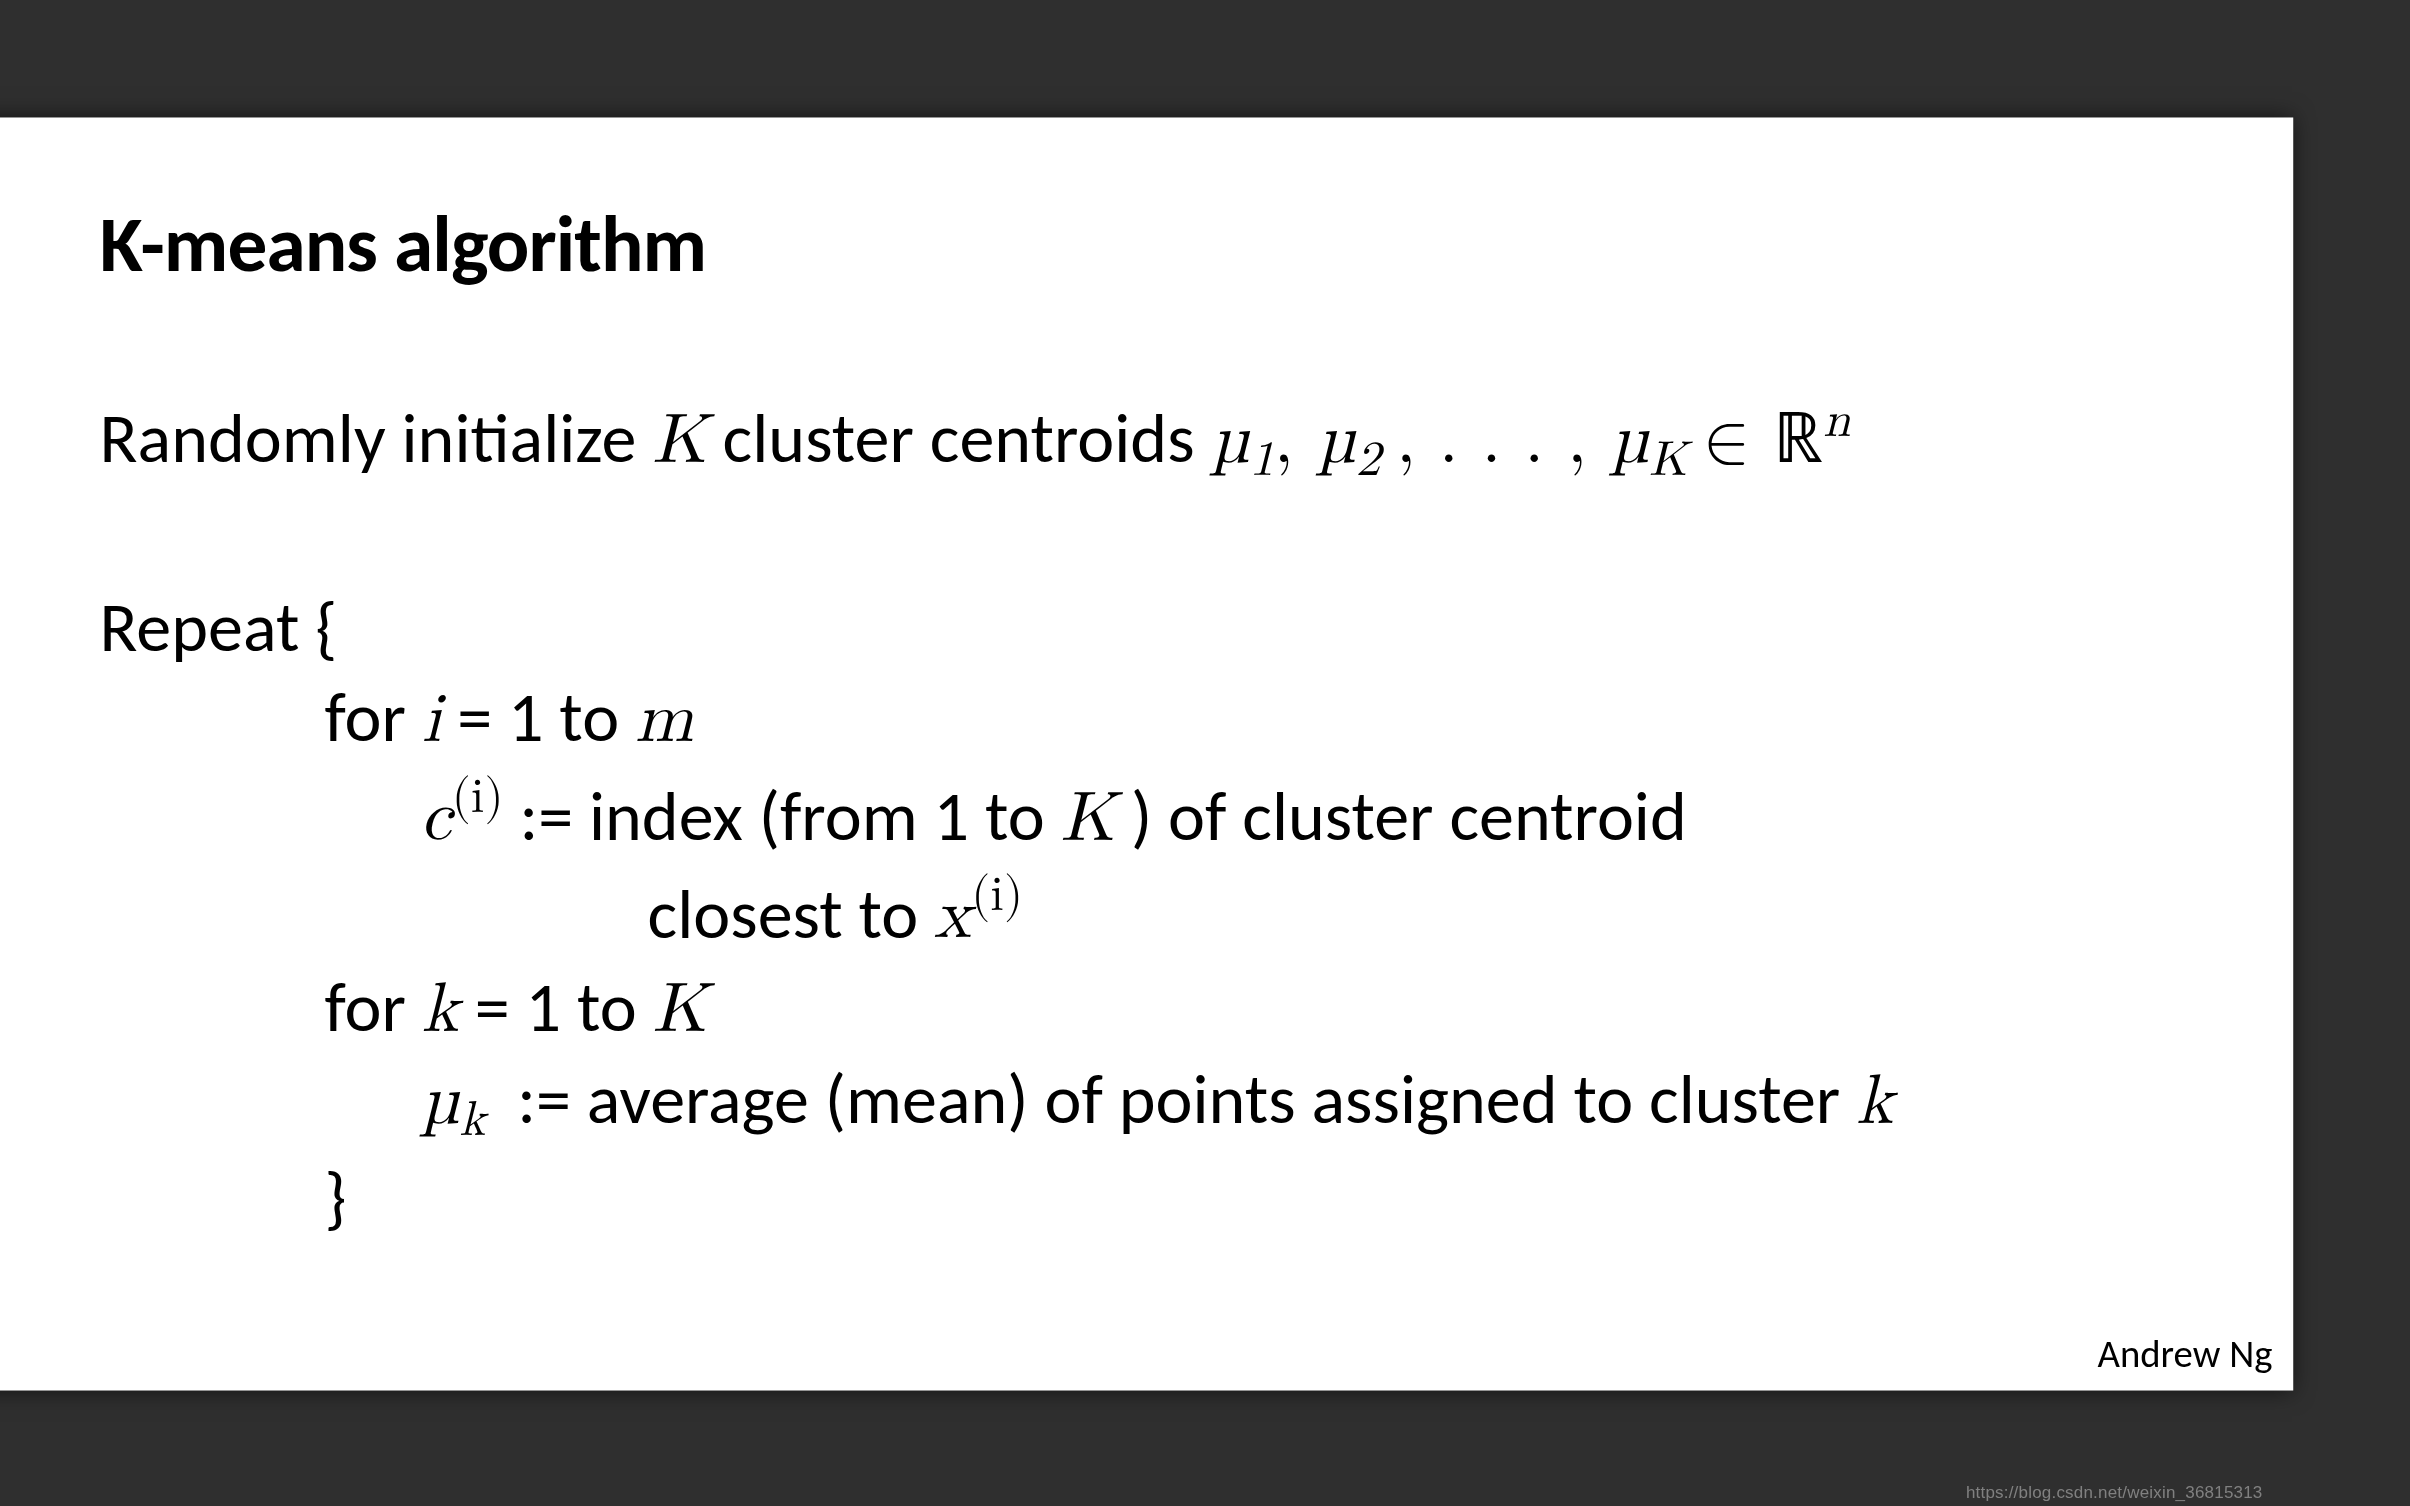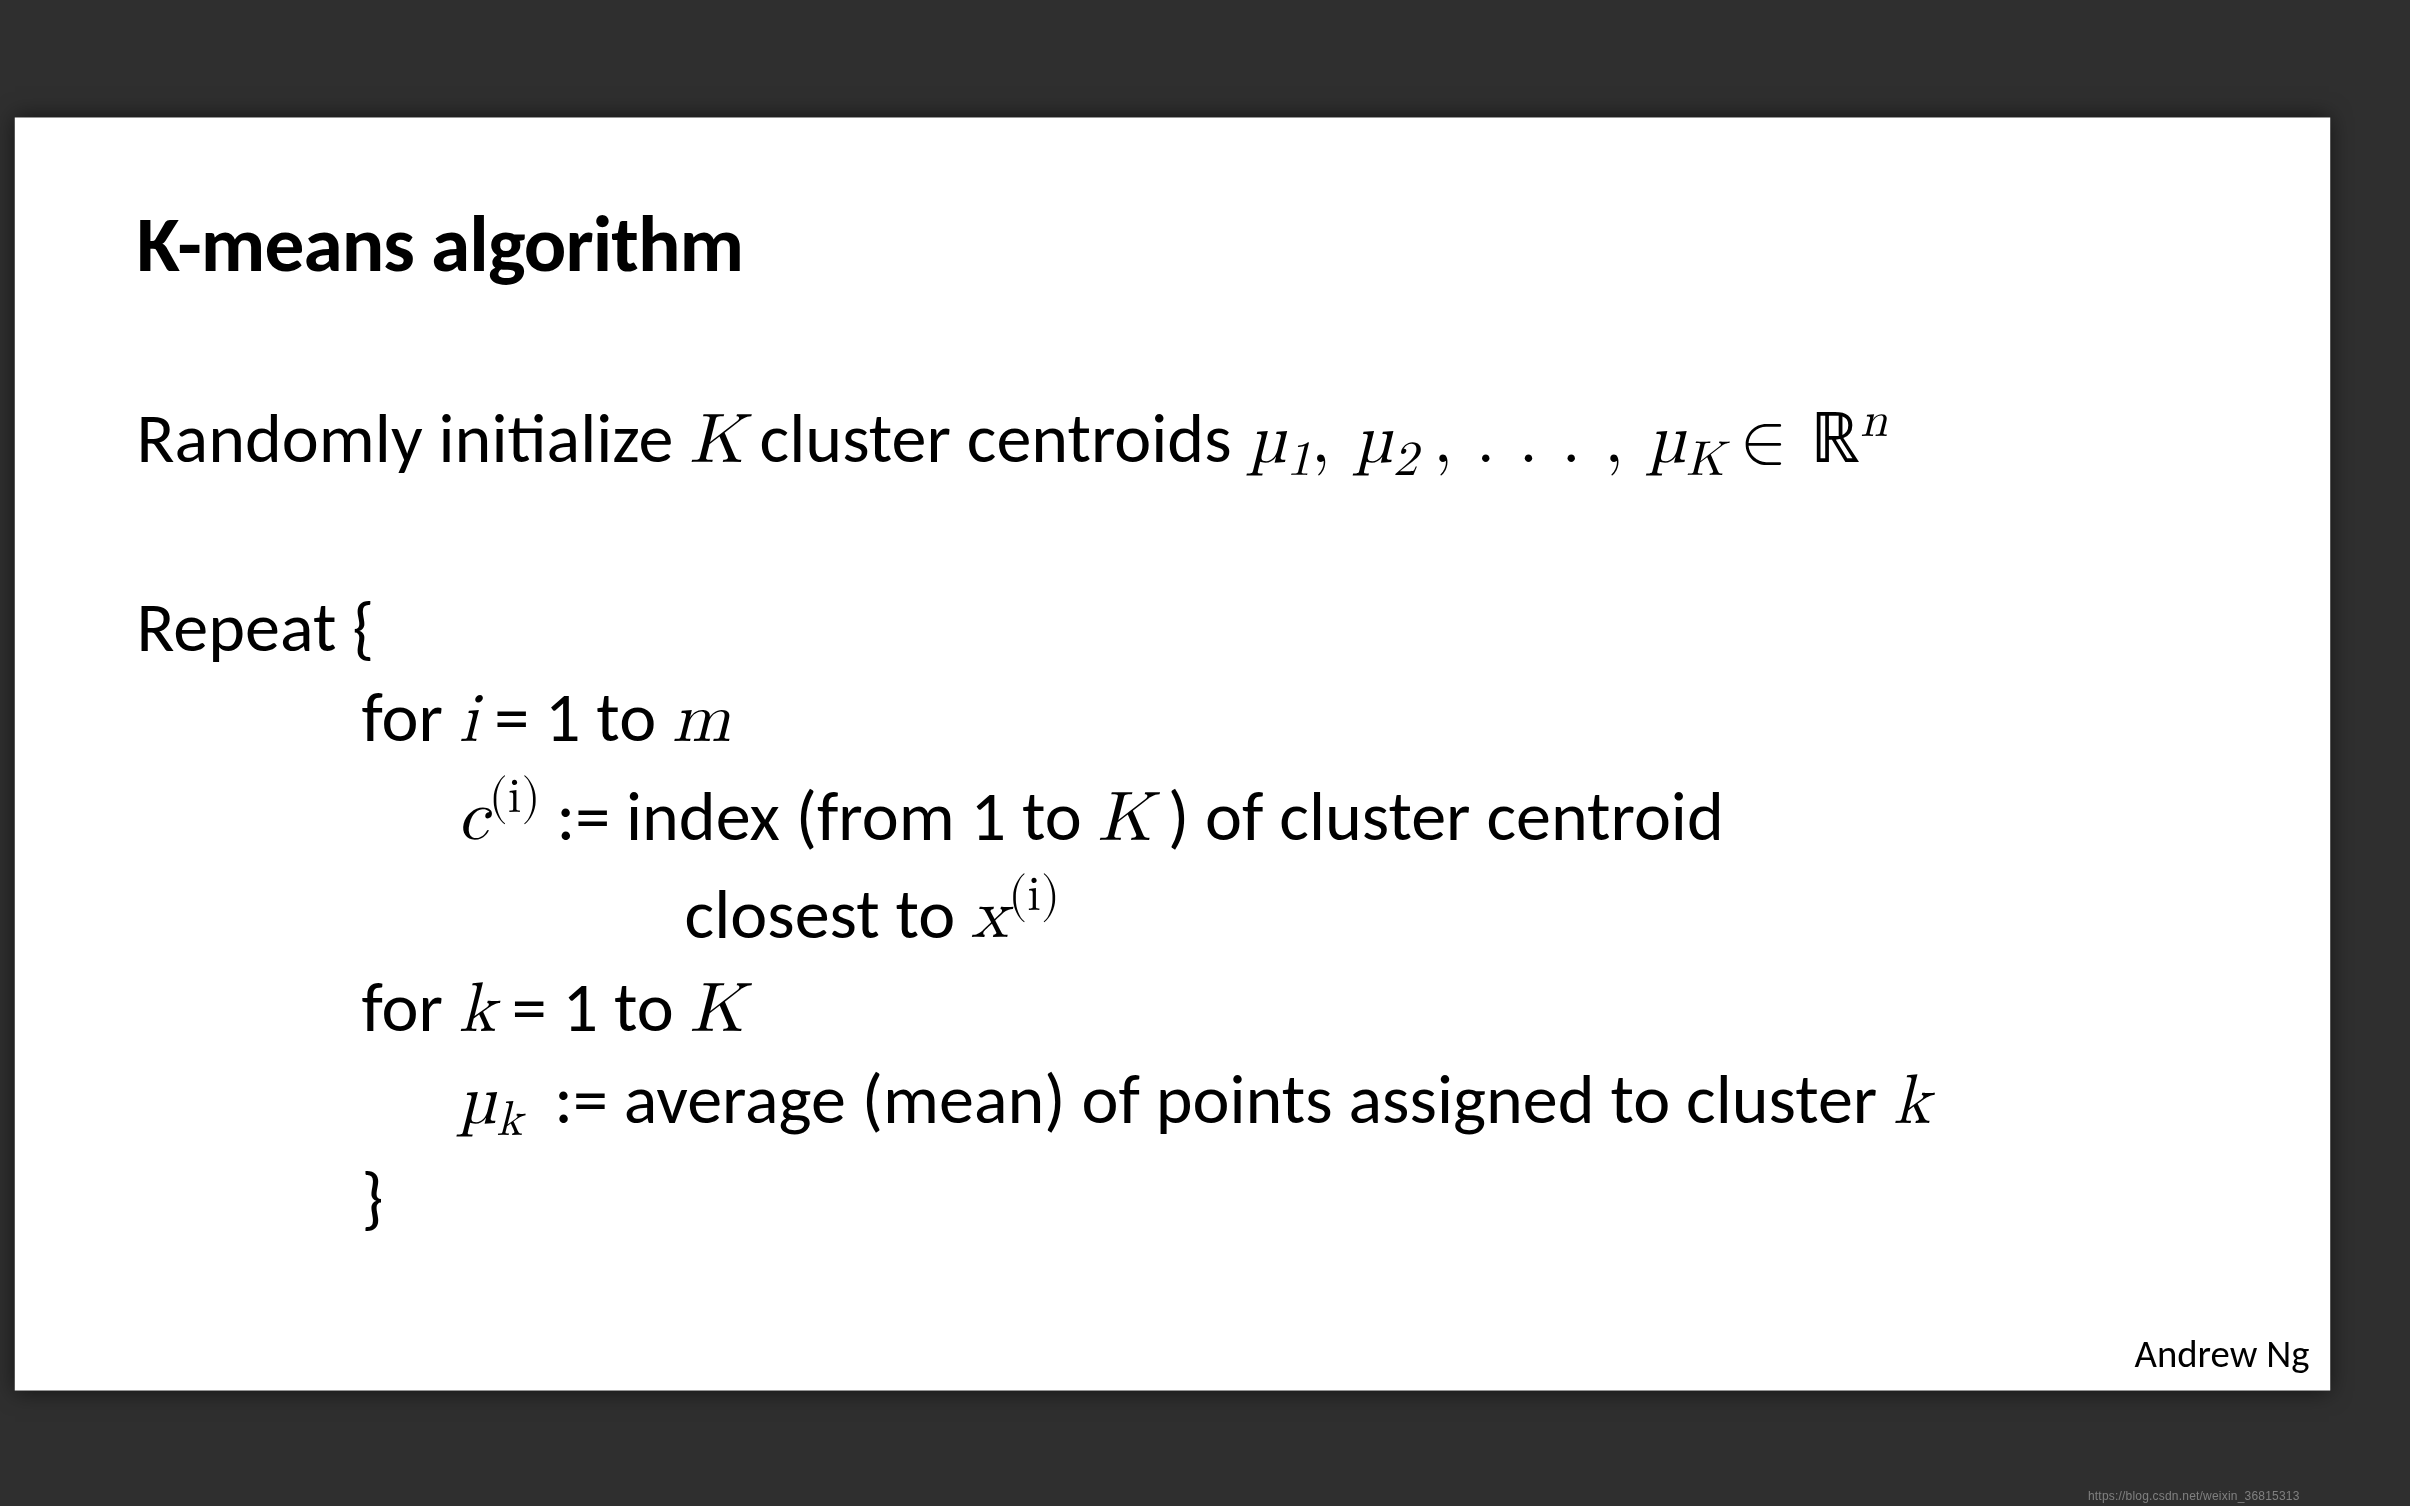--- a/index.html
+++ b/index.html
@@ -12,21 +12,20 @@
     color: #000;
     overflow: hidden;
   }
   .stage {
     width: 2270px;
     height: 1507px;
     position: relative;
     display: flex;
     align-items: center;
     justify-content: center;
-    margin-left: 37px;
   }
   .scale-wrap {
     transform: scale(1.845);
     transform-origin: center center;
   }
   .slide {
     width: 1255px;
     height: 690px;
     background: #fff;
     position: relative;
@@ -90,21 +89,21 @@
     position: absolute;
     right: 11.3px;
     bottom: 7.5px;
     font-size: 21px;
     color: #000;
   }
   .watermark {
     position: absolute;
     right: 7.5px;
     bottom: 3.8px;
-    font-size: 12px;
+    font-size: 17px;
     color: #808080;
     font-family: Arial, sans-serif;
     letter-spacing: 0.2px;
   }
 </style>
 </head>
 <body>
 
 <div class="stage">
   <div class="scale-wrap">

